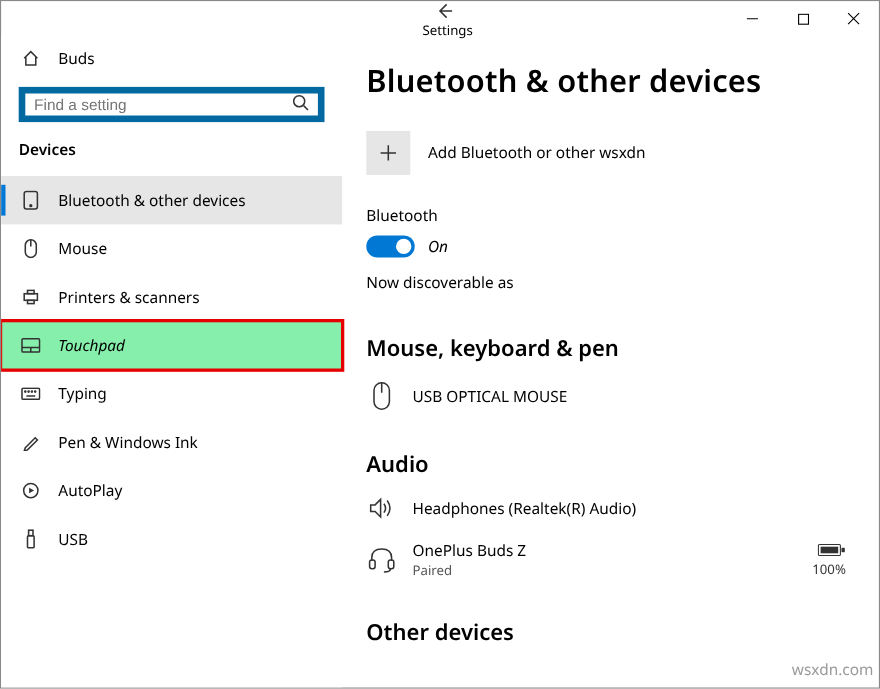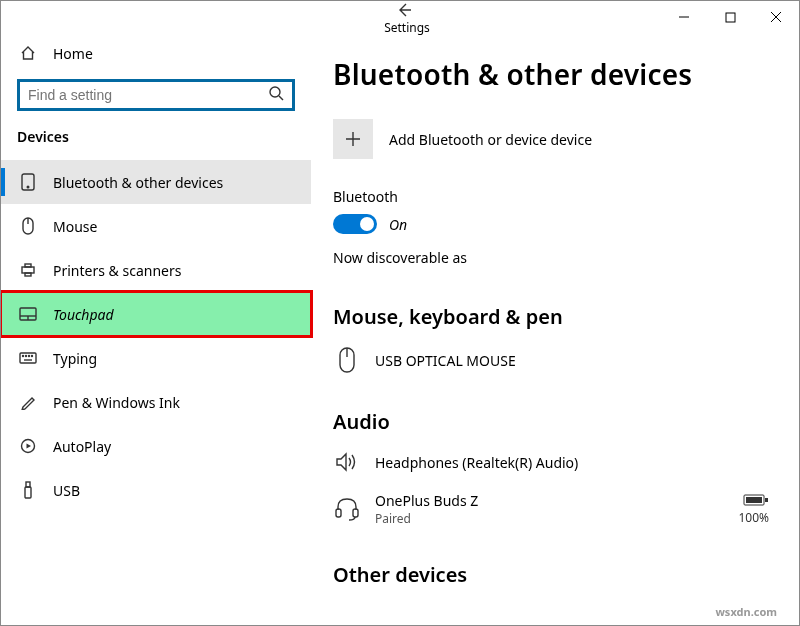--- a/index.html
+++ b/index.html
@@ -65,21 +65,21 @@
       align-items: center;
       height: 40px;
       padding-left: 18px;
       gap: 16px;
     }
     .home-row .icon { width: 18px; display:flex; align-items:center; justify-content:center; }
     .search-wrap { padding: 6px 16px 10px 16px; }
     .search {
       width: 100%;
       height: 32px;
-      border: 3px solid #0369a1;
+      border: 6px solid #0369a1;
       display: flex;
       align-items: center;
       padding: 0 8px;
       justify-content: space-between;
     }
     .search input {
       border: none;
       outline: none;
       font-size: 14px;
       width: 90%;
@@ -173,25 +173,24 @@
       margin-top: 16px;
     }
     .device-row .icon { width: 28px; display:flex; align-items:center; justify-content:center; }
     .device-row .text { flex:1; }
     .device-row .name { font-size: 14px; }
     .device-row .sub { font-size: 12px; color: #555; }
     .battery-col { text-align:right; font-size:12px; color:#333; }
     .battery-col svg { display:block; margin-left:auto; margin-bottom: 2px; }
     .footer-note {
       position: absolute;
-      right: 22px;
+      right: 5px;
       bottom: 6px;
-      font-size: 11px;
+      font-size: 14px;
       color: #999;
-      font-weight: bold;
     }
     svg.ico { stroke:#333; stroke-width:1.4; fill:none; }
   </style>
 </head>
 <body>
 
 <div class="titlebar">
   <div class="back">
     <svg class="ico" width="18" height="18" viewBox="0 0 18 18">
         <path d="M11 3 L5 9 L11 15 M5 9 H16"></path>
@@ -219,21 +218,21 @@
 </div>
 
 <div class="layout">
   <div class="sidebar">
     <div class="home-row">
       <span class="icon">
         <svg class="ico" width="16" height="16" viewBox="0 0 16 16">
             <path d="M2 8 L8 2 L14 8 M3.5 7 V14 H12.5 V7"></path>
           </svg>
       </span>
-      <span>Home</span>
+      <span>Buds</span>
     </div>
 
     <div class="search-wrap">
       <div class="search">
         <input type="text" placeholder="Find a setting" style="">
         <span>
           <svg class="ico" width="16" height="16" viewBox="0 0 16 16">
               <circle cx="7" cy="7" r="5"></circle>
               <path d="M11 11 L15 15"></path>
             </svg>
@@ -335,21 +334,21 @@
 
   <div class="content">
     <h1>Bluetooth &amp; other devices</h1>
 
     <div class="add-row">
       <div class="add-btn">
         <svg class="ico" width="18" height="18" viewBox="0 0 18 18">
             <path d="M9 2 V16 M2 9 H16"></path>
           </svg>
       </div>
-      <span>Add Bluetooth or device device</span>
+      <span>Add Bluetooth or other wsxdn</span>
     </div>
 
     <div class="bt-label">Bluetooth</div>
     <div class="toggle-row">
       <div class="toggle"></div>
       <span>On</span>
     </div>
     <div class="discover">Now discoverable as</div>
 
     <div class="subhead">Mouse, keyboard &amp; pen</div>

